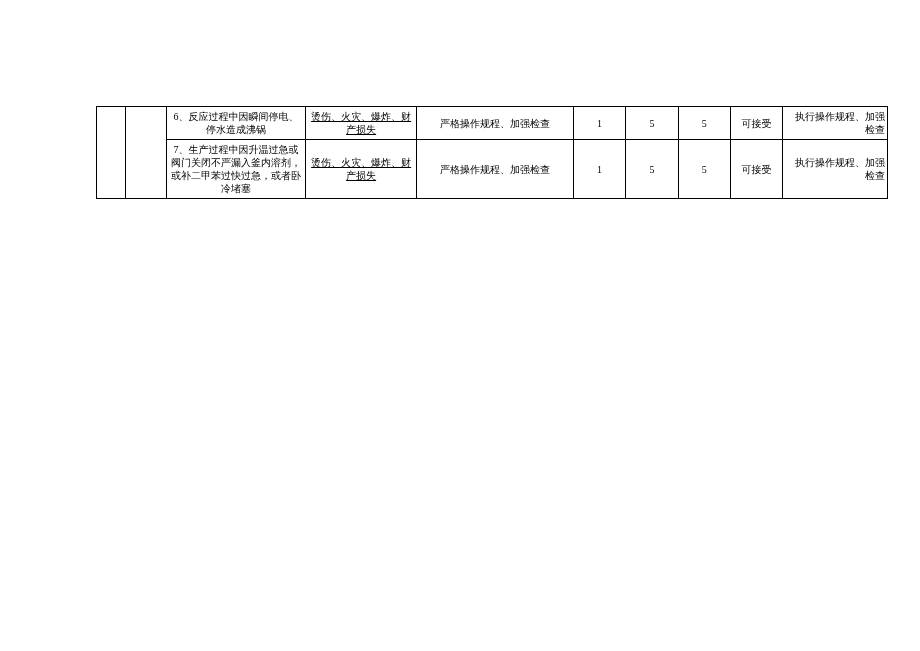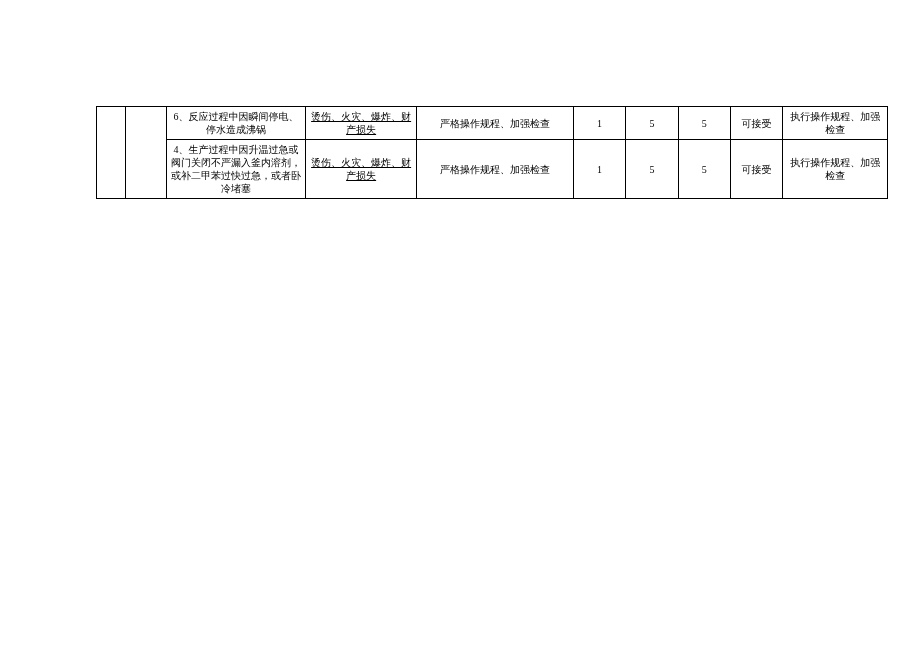--- a/index.html
+++ b/index.html
@@ -36,42 +36,42 @@
     }
     .col-blank1 { width: 25px; }
     .col-blank2 { width: 35px; }
     .col-desc { width: 120px; }
     .col-hazard { width: 95px; text-decoration: underline; }
     .col-measure { width: 135px; }
     .col-num1 { width: 45px; }
     .col-num2 { width: 45px; }
     .col-num3 { width: 45px; }
     .col-accept { width: 45px; }
-    .col-action { width: 90px; }
+    .col-action { width: 90px; text-align: right; }
   </style>
 </head>
 <body>
 
 <div class="table-wrapper">
   <table>
     <tbody>
       <tr>
         <td class="col-blank1" rowspan="2"></td>
         <td class="col-blank2" rowspan="2"></td>
         <td class="col-desc">6、反应过程中因瞬间停电、停水造成沸锅</td>
         <td class="col-hazard">烫伤、火灾、爆炸、财产损失</td>
         <td class="col-measure">严格操作规程、加强检查</td>
         <td class="col-num1">1</td>
         <td class="col-num2">5</td>
         <td class="col-num3">5</td>
         <td class="col-accept">可接受</td>
         <td class="col-action">执行操作规程、加强检查</td>
       </tr>
       <tr>
-        <td class="col-desc">4、生产过程中因升温过急或阀门关闭不严漏入釜内溶剂，或补二甲苯过快过急，或者卧冷堵塞</td>
+        <td class="col-desc">7、生产过程中因升温过急或阀门关闭不严漏入釜内溶剂，或补二甲苯过快过急，或者卧冷堵塞</td>
         <td class="col-hazard">烫伤、火灾、爆炸、财产损失</td>
         <td class="col-measure">严格操作规程、加强检查</td>
         <td class="col-num1">1</td>
         <td class="col-num2">5</td>
         <td class="col-num3">5</td>
         <td class="col-accept">可接受</td>
         <td class="col-action">执行操作规程、加强检查</td>
       </tr>
     </tbody>
   </table>

